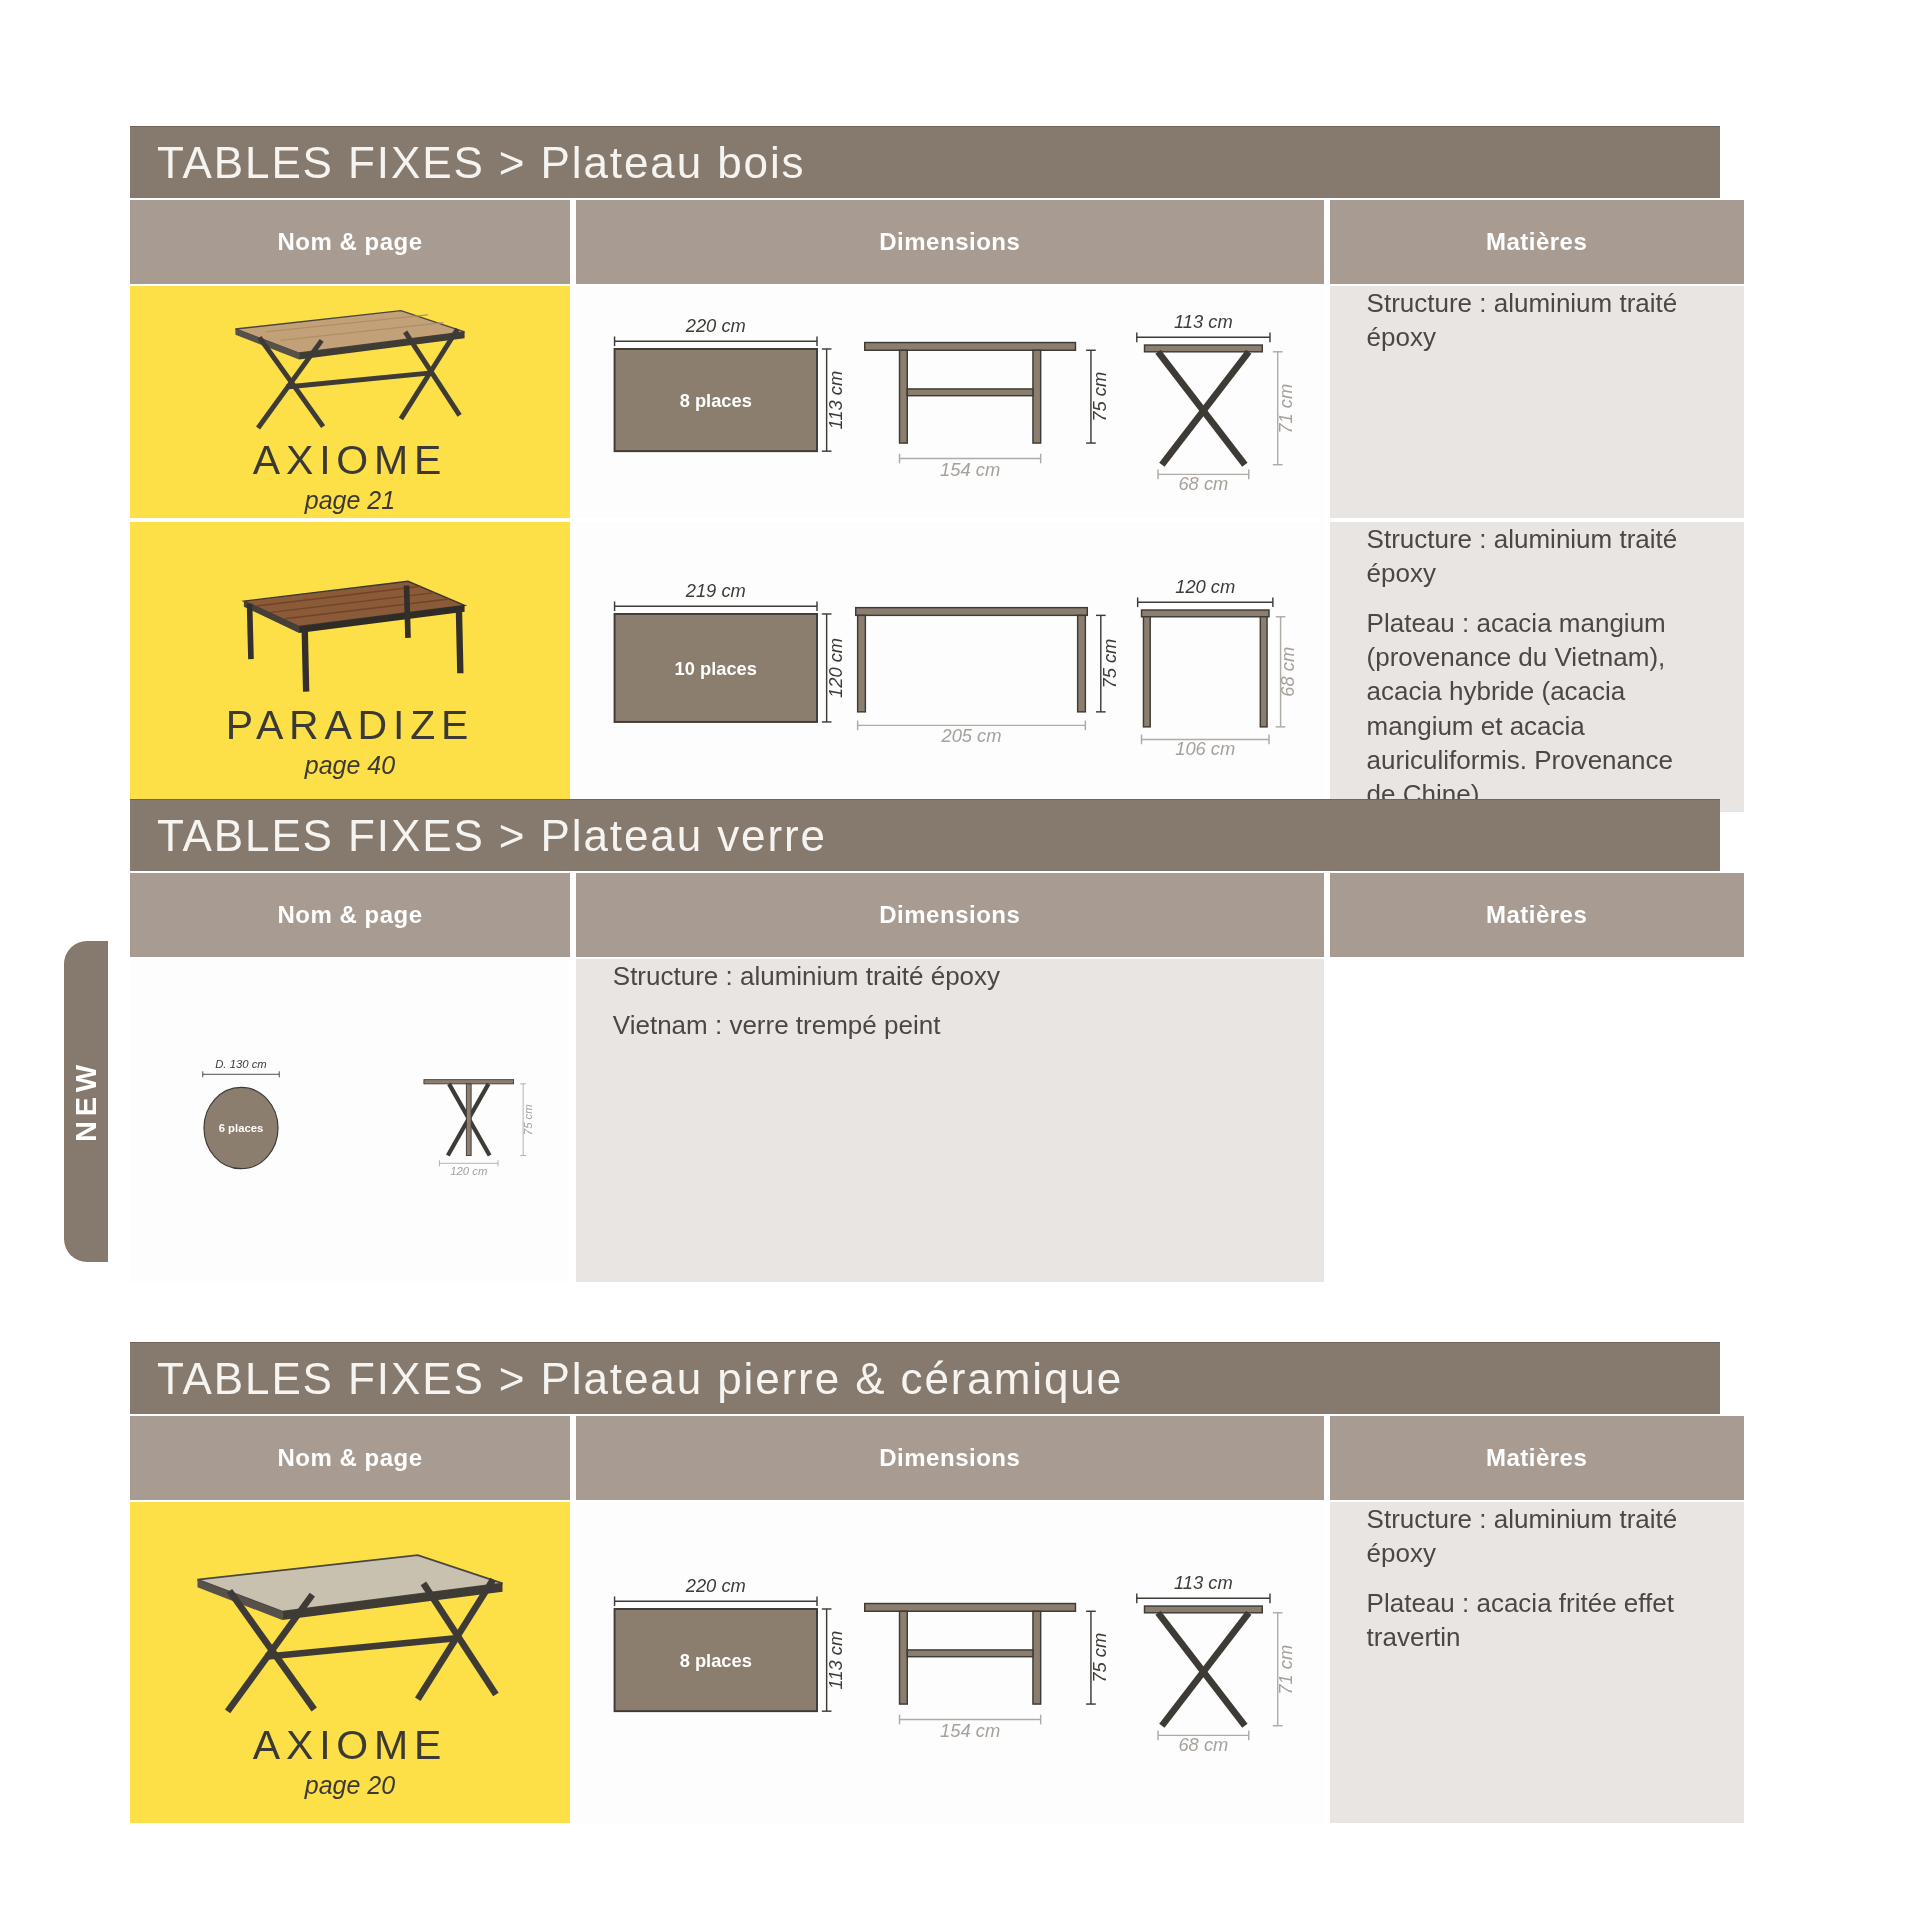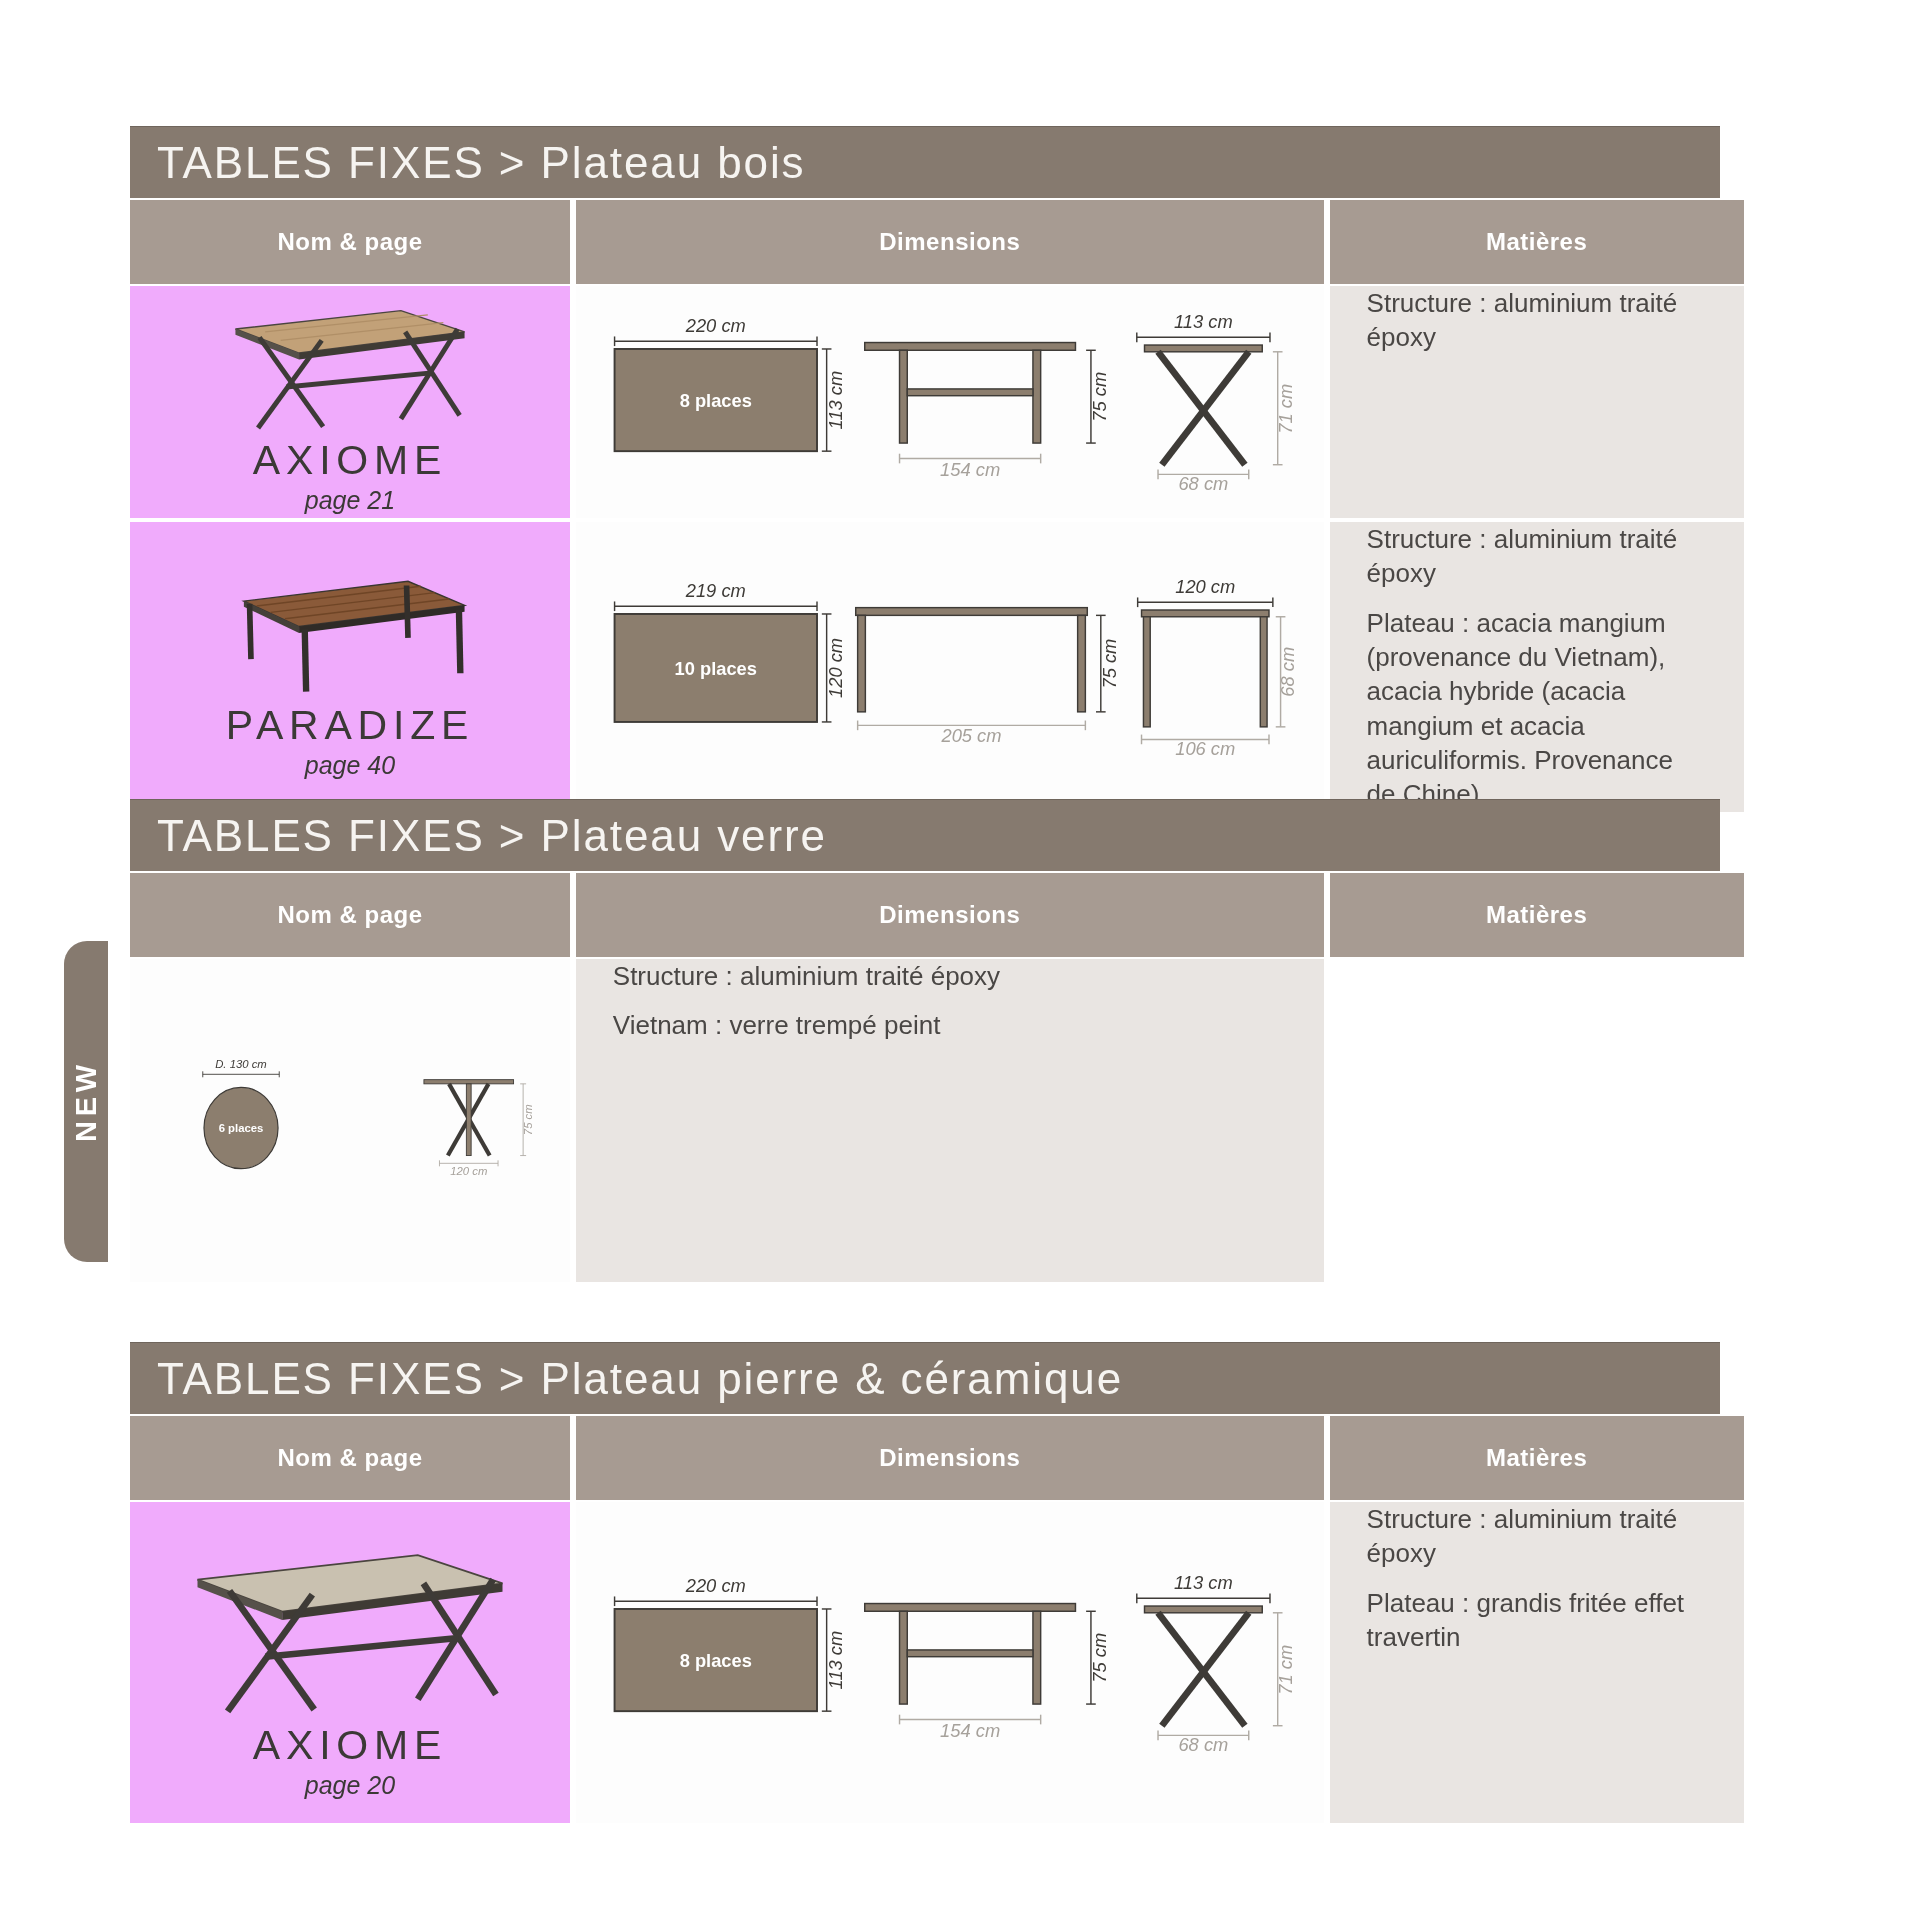--- a/index.html
+++ b/index.html
@@ -19,21 +19,21 @@
   .col-h { height:84px; background:#a79b92; color:#ffffff; font-weight:bold; font-size:24px;
     display:flex; align-items:center; justify-content:center; letter-spacing:0.5px; }
 
   .row { margin-top:1.9px; }
   .row + .row { margin-top:3.9px; }
   .row-h240 { height:232px; }
   .row-h242 { height:234px; }
   .row-h335 { height:323px; }
   .row-h332 { height:321px; }
 
-  .cell-name { background:#f0abfc; display:flex; flex-direction:column; align-items:center; justify-content:center; }
+  .cell-name { background:#fde047; display:flex; flex-direction:column; align-items:center; justify-content:center; }
   .cell-dims { background:#fdfdfd; display:flex; align-items:center; justify-content:space-between; padding:0 27px; }
   .cell-dims.two { justify-content:flex-start; gap:106px; padding-left:68px; }
   .cell-mat  { background:#e9e5e2; display:flex; flex-direction:column; justify-content:flex-start; padding:0 37px; gap:15.4px; }
   .cell-mat p { font-size:26px; line-height:1.32; color:#4a4745; }
 
   .product-name { font-size:41px; letter-spacing:5.8px; color:#3b3936; margin-top:3.9px; }
   .product-page { font-style:italic; font-size:25px; color:#3b3936; margin-top:1.9px; }
 
   .new-badge { position:absolute; left:64px; top:941px; width:44px; height:321px; background:#867a6f;
     border-radius:23px 0 0 23px; display:flex; align-items:center; justify-content:center; z-index:0; }
@@ -304,17 +304,17 @@
           <line x1="147" y1="158" x2="157" y2="158" class="lg"></line>
         <text transform="translate(167,100) rotate(-90)" text-anchor="middle" class="dg">71 cm</text>
         <line x1="28" y1="168" x2="122" y2="168" class="lg"></line>
           <line x1="28" y1="163" x2="28" y2="173" class="lg"></line>
           <line x1="122" y1="163" x2="122" y2="173" class="lg"></line>
         <text x="75" y="184" text-anchor="middle" class="dg">68 cm</text>
       </svg>
     </div>
     <div class="cell-mat">
       <p>Structure : aluminium traité époxy</p>
-      <p>Plateau : grandis fritée effet travertin</p>
+      <p>Plateau : acacia fritée effet travertin</p>
     </div>
   </div>
 </div>
 
 
 </body></html>

